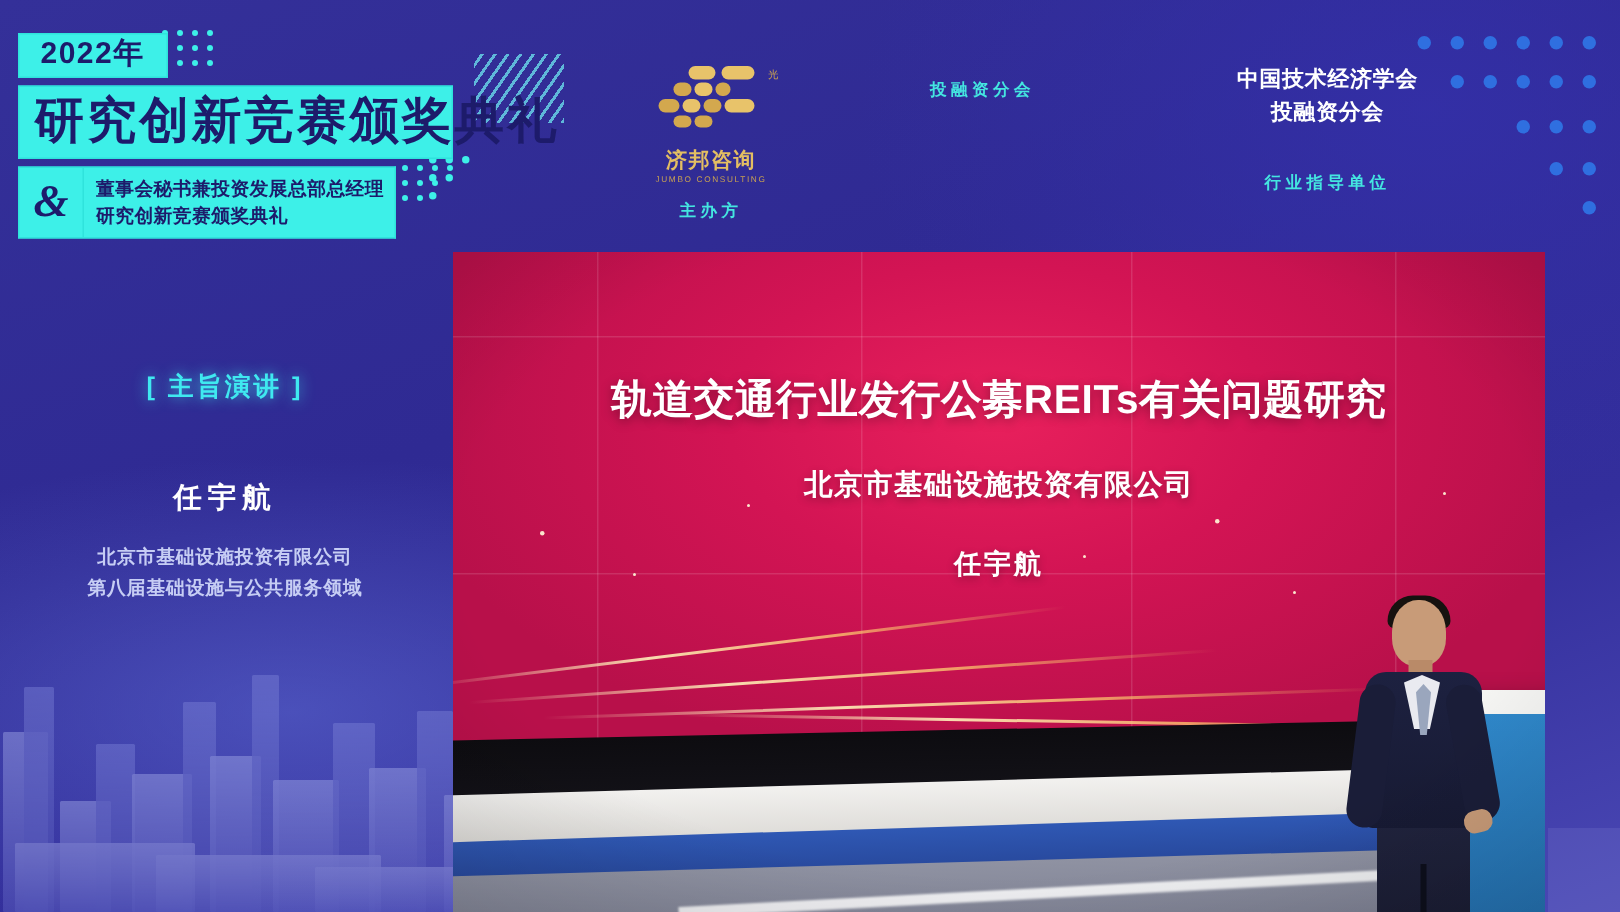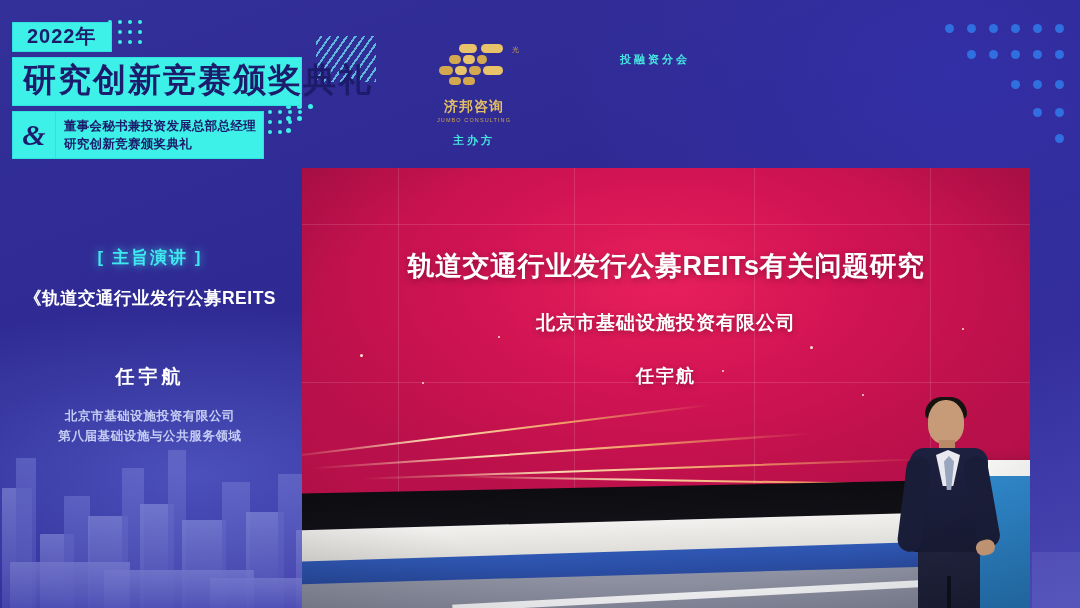--- a/index.html
+++ b/index.html
@@ -640,27 +640,35 @@
       </div>
       <div class="jb-cn">济邦咨询</div>
       <div class="jb-en">JUMBO CONSULTING</div>
       <div class="org-role" style="margin-top:10px;">主办方</div>
     </div>
 
     <div class="org" style="width:250px;">
       <div class="org-role">投融资分会</div>
     </div>
 
+    <div class="org" style="width:210px;">
+      <div class="org-names">
+        <div class="org-name">
+          <div>中国技术经济学会</div>
+          <div>投融资分会</div>
+        </div>
+      </div>
+      <div class="org-role">行业指导单位</div>
+    </div>
 
   </div>
 
   <div id="speaker">
     <div class="sp-tag">[ 主旨演讲 ]</div>
     <div class="sp-title">
-      <div>《轨道交通行业发行公募REITS</div>
     </div>
     <div class="sp-name">任宇航</div>
     <div class="sp-org">
       <div>北京市基础设施投资有限公司</div>
       <div>第八届基础设施与公共服务领域</div>
     </div>
   </div>
 
   <div id="video">
 

